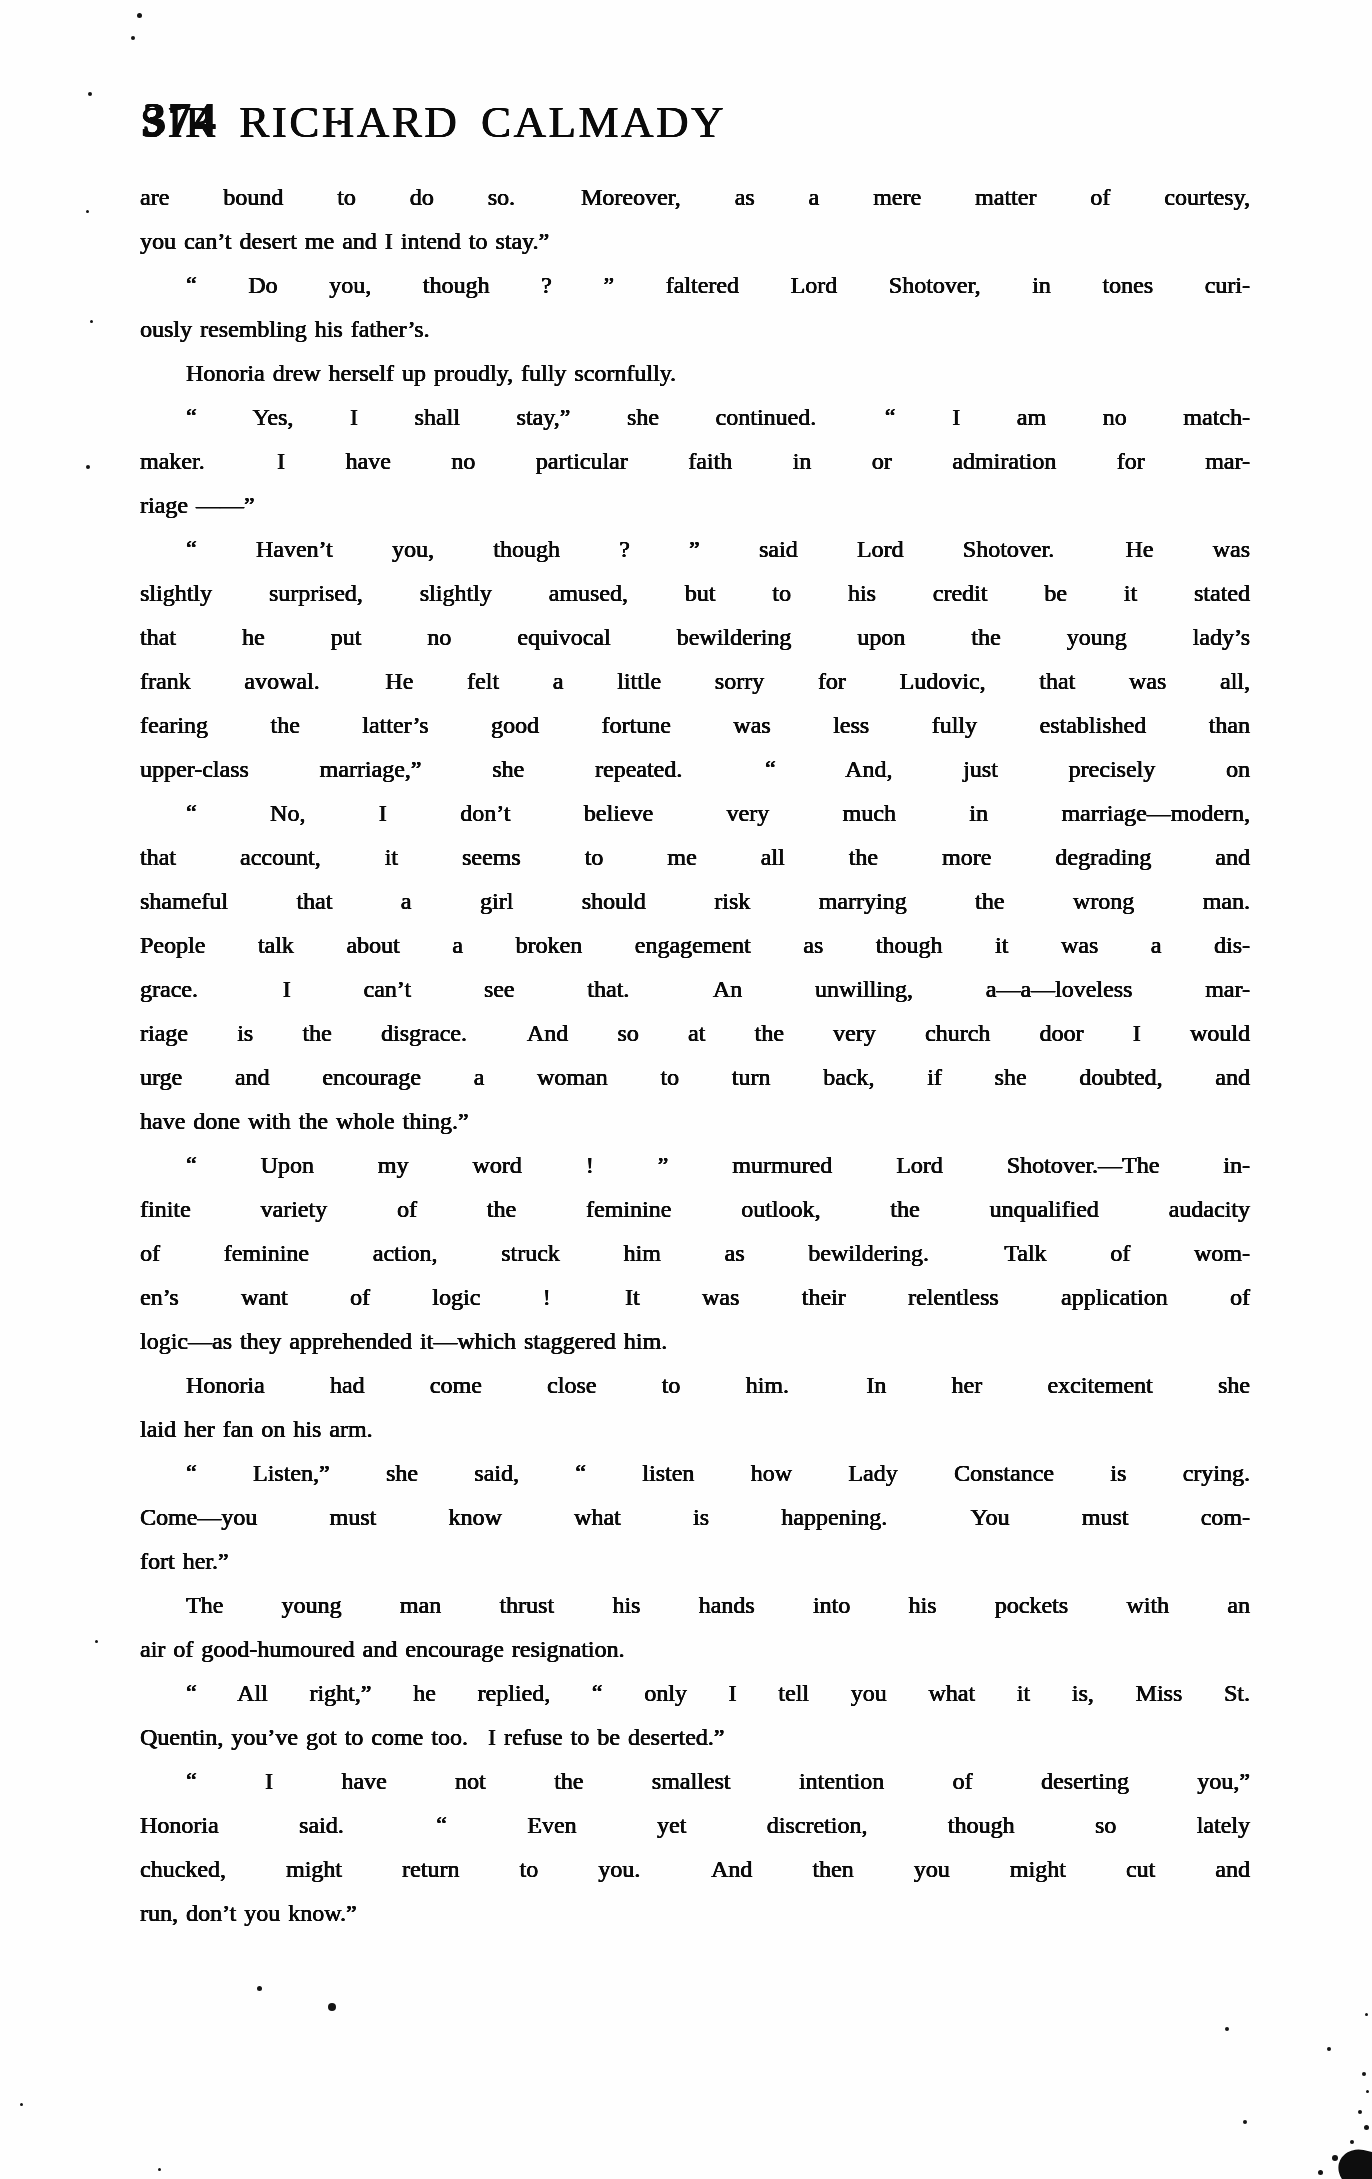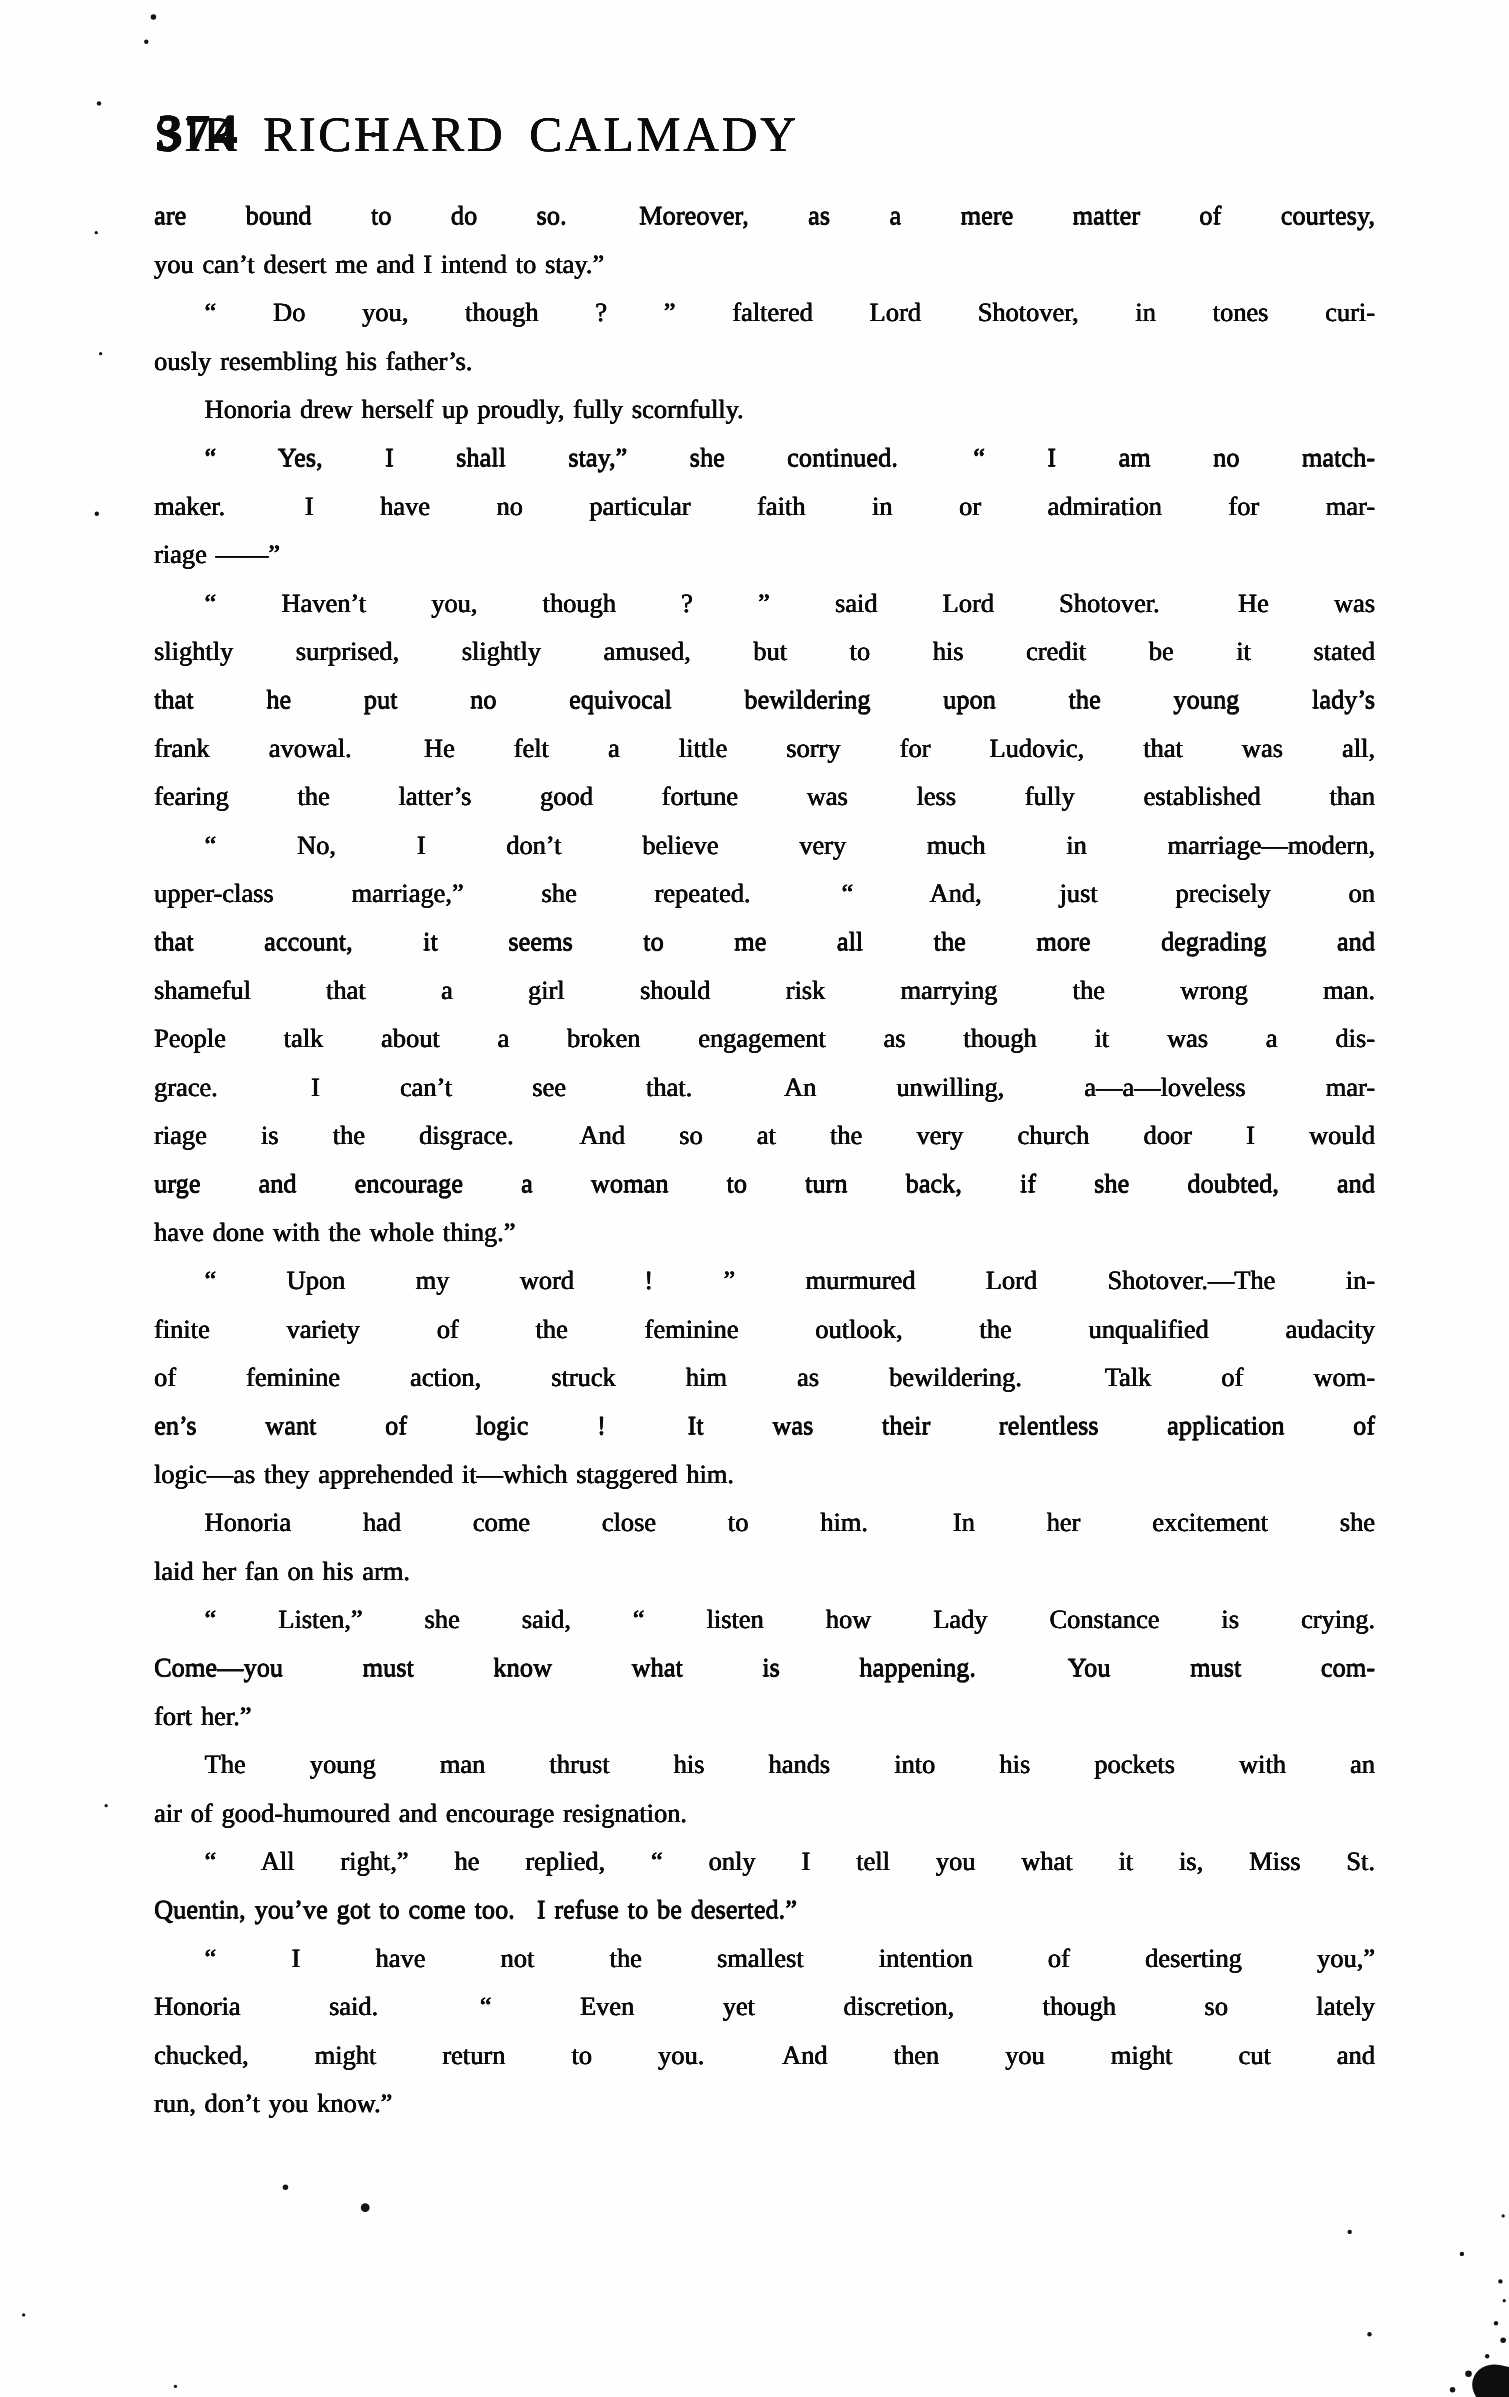--- a/index.html
+++ b/index.html
@@ -72,22 +72,22 @@
       <div class="line end">ously resembling his father’s.</div>
       <div class="line indent end">Honoria drew herself up proudly, fully scornfully.</div>
       <div class="line indent">“ Yes, I shall stay,” she continued.  “ I am no match-</div>
       <div class="line">maker.  I have no particular faith in or admiration for mar-</div>
       <div class="line end">riage ——”</div>
       <div class="line indent">“ Haven’t you, though ? ” said Lord Shotover.  He was</div>
       <div class="line">slightly surprised, slightly amused, but to his credit be it stated</div>
       <div class="line">that he put no equivocal bewildering upon the young lady’s</div>
       <div class="line">frank avowal.  He felt a little sorry for Ludovic, that was all,</div>
       <div class="line">fearing the latter’s good fortune was less fully established than</div>
+      <div class="line">upper-class marriage,” she repeated.  “ And, just precisely on</div>
       <div class="line indent">“ No, I don’t believe very much in marriage—modern,</div>
-      <div class="line">upper-class marriage,” she repeated.  “ And, just precisely on</div>
       <div class="line">that account, it seems to me all the more degrading and</div>
       <div class="line">shameful that a girl should risk marrying the wrong man.</div>
       <div class="line">People talk about a broken engagement as though it was a dis-</div>
       <div class="line">grace.  I can’t see that.  An unwilling, a—a—loveless mar-</div>
       <div class="line">riage is the disgrace.  And so at the very church door I would</div>
       <div class="line">urge and encourage a woman to turn back, if she doubted, and</div>
       <div class="line end">have done with the whole thing.”</div>
       <div class="line indent">“ Upon my word ! ” murmured Lord Shotover.—The in-</div>
       <div class="line">finite variety of the feminine outlook, the unqualified audacity</div>
       <div class="line">of feminine action, struck him as bewildering.  Talk of wom-</div>

